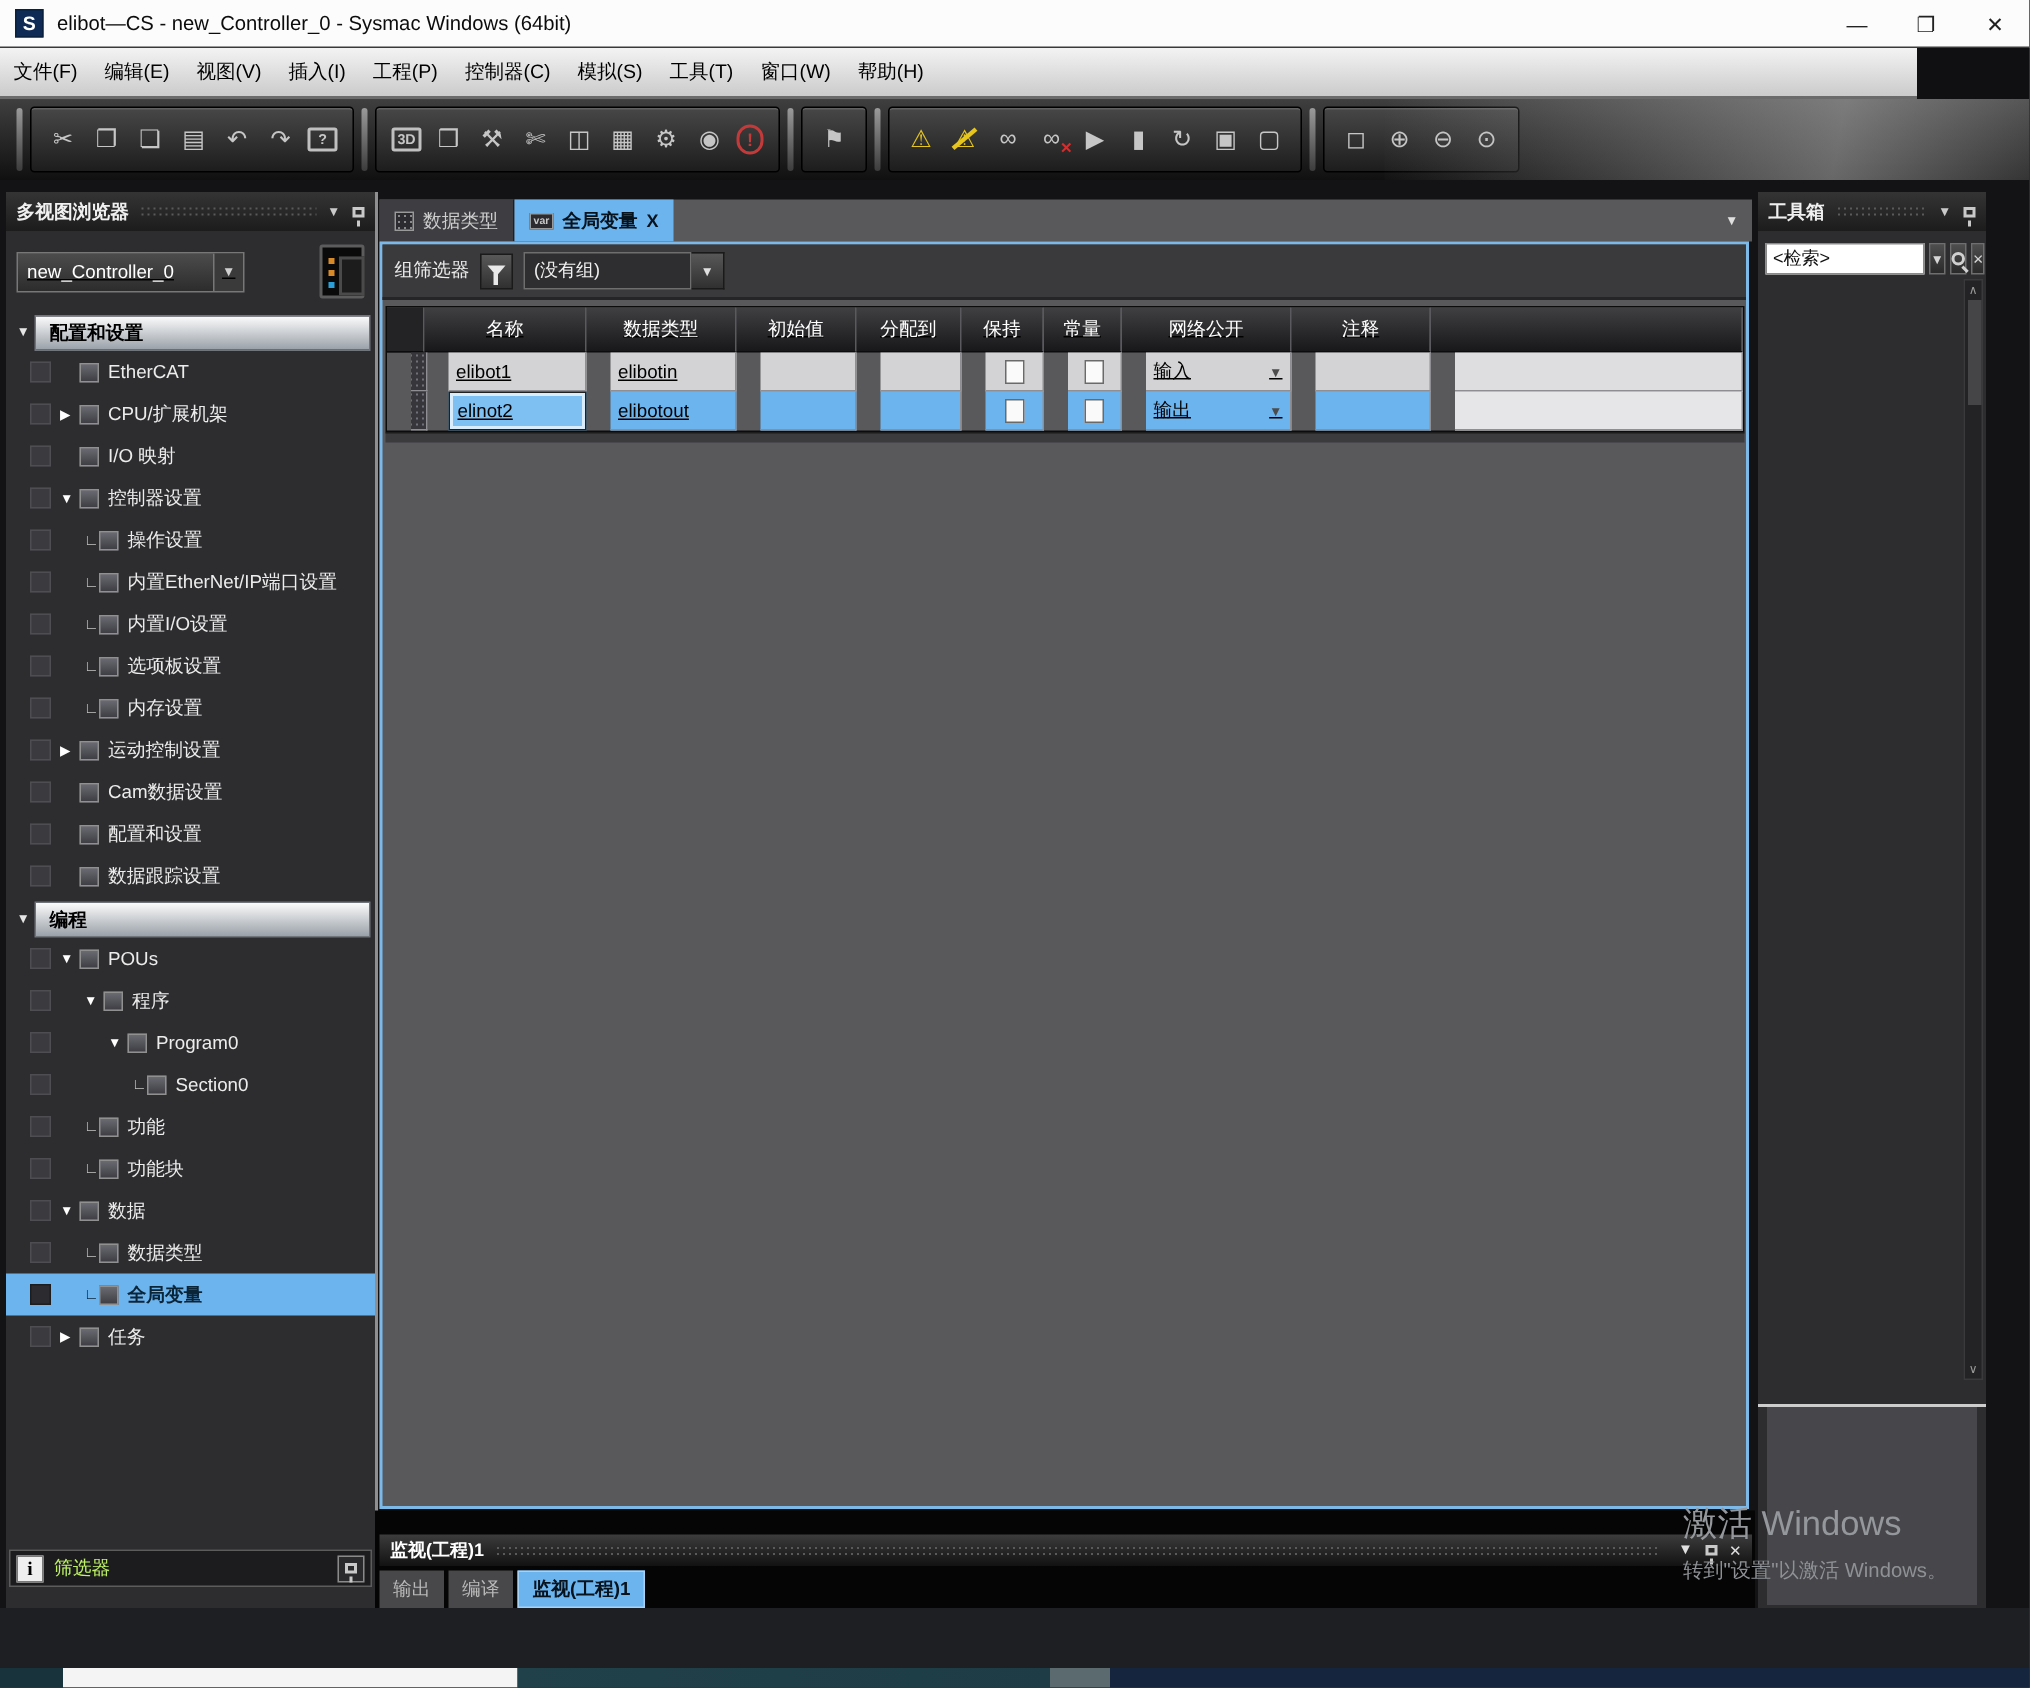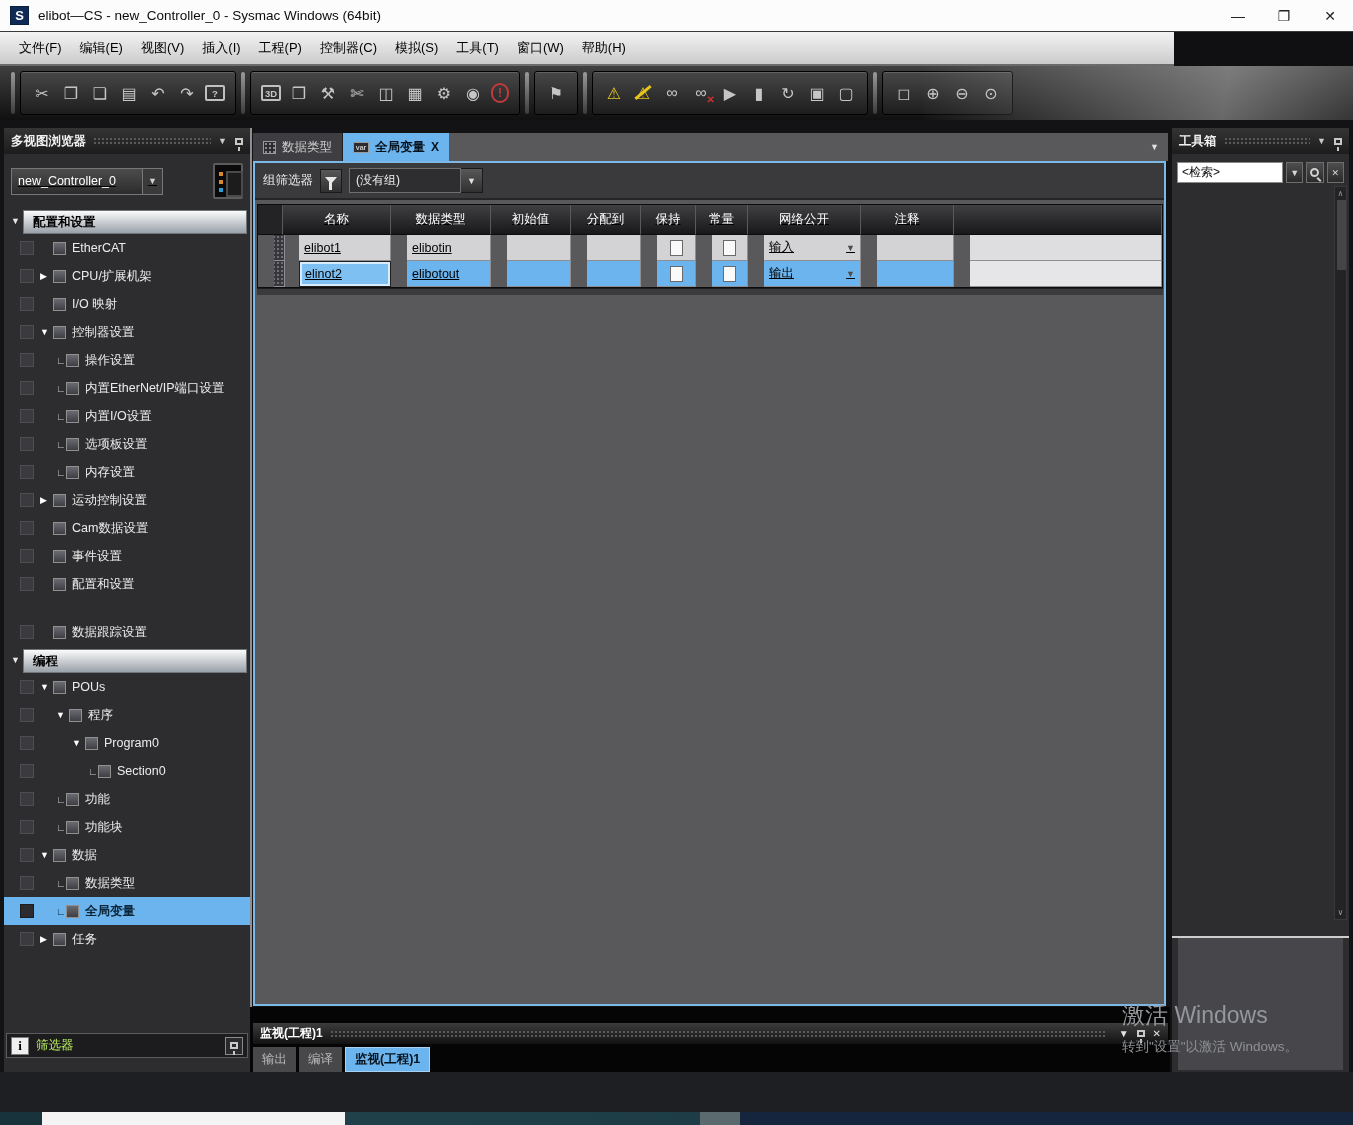--- a/index.html
+++ b/index.html
@@ -10,23 +10,23 @@
   .titlebar { position:absolute; left:0; top:0; width:1353px; height:32px; background:#fcfcfc;
     border-bottom:1px solid #3a3a3a; display:flex; align-items:center; }
   .app-icon { width:19px; height:19px; margin:0 9px 0 10px; background:#0e2a55; color:#fff;
     font-weight:bold; font-size:13px; display:flex; align-items:center; justify-content:center;
     border:1px solid #09203f; }
   .title-text { font-size:13.5px; color:#0c0c0c; }
   .win-controls { margin-left:auto; display:flex; align-items:center; }
   .win-btn { width:46px; text-align:center; font-size:14px; color:#222; line-height:32px; }
 
   
-  .menubar { position:absolute; left:0; top:32px; width:1174px; height:34px;
+  .menubar { position:absolute; left:0; top:32px; width:1278px; height:34px;
     background:linear-gradient(#f3f3f3,#cbcbcb); border-bottom:2px solid #6b6b6b;
-    display:flex; align-items:center; padding-left:10px; }
+    display:flex; align-items:center; }
   .menu-item { font-size:13px; color:#000; padding:3px 9px; }
 
   
   .toolbar { position:absolute; left:0; top:66px; width:1353px; height:54px;
     background:linear-gradient(180deg,#3f3f3f,#101010); display:flex; align-items:center;
     padding-left:6px; overflow:hidden; }
   .toolbar::after { content:""; position:absolute; right:0; top:0; width:430px; height:54px;
     background:linear-gradient(100deg, rgba(160,160,160,0) 0%, rgba(175,175,175,.55) 70%, rgba(120,120,120,.35) 100%);
     pointer-events:none; }
   .tsep { width:4px; height:42px; margin:0 5px; border-radius:2px;
@@ -158,21 +158,21 @@
   .bp-header { position:absolute; left:253px; top:1023px; width:915px; height:21px;
     background:linear-gradient(#3c3c3c,#121212); display:flex; align-items:center; padding:0 7px; }
   .bp-title { color:#fff; font-size:12px; font-weight:bold; white-space:nowrap; }
   .bp-controls { display:flex; align-items:center; gap:8px; color:#e0e0e0; font-size:10px; padding-left:6px; }
   .bp-tabs { position:absolute; left:253px; top:1047px; height:25px; display:flex; gap:3px; }
   .btab { padding:0 9px; display:flex; align-items:center; font-size:12.5px; background:#48484b;
     color:#b9b9b9; }
   .btab.active { background:#6cb4ee; color:#06121c; border:1px solid #a8d2f4; font-weight:bold; }
 
   
-  .toolbox { left:1172px; width:177px; }
+  .toolbox { left:1172px; width:152px; }
   .search-row { display:flex; align-items:center; gap:3px; padding:8px 5px 6px 5px; }
   .search-input { width:106px; height:21px; background:#fff; border:1px solid #8a8a8a; font-size:12px;
     color:#101010; padding:0 4px; font-family:"Liberation Sans",sans-serif; }
   .sq-btn { width:19px; height:21px; background:linear-gradient(#4e4e4e,#2a2a2a); border:1px solid #6e6e6e;
     color:#d6d6d6; font-size:9px; display:flex; align-items:center; justify-content:center; }
   .mag { width:9px; height:9px; border:2px solid #d0d0d0; border-radius:50%; position:relative; }
   .mag::after { content:""; position:absolute; left:6px; top:7px; width:2px; height:5px; background:#d0d0d0;
     transform:rotate(-45deg); }
   .tb-scroll { position:absolute; right:2px; top:58px; width:13px; height:734px; background:#232325;
     border:1px solid #3a3a3c; display:flex; flex-direction:column; justify-content:space-between;
@@ -353,29 +353,23 @@
         <div class="trow" style="padding-left: 36px;">
           <span class="gut"></span>
           <span class="texp"></span>
           <span class="tree-ico"></span>
           <span>Cam数据设置</span>
         </div>
         <div class="trow" style="padding-left: 36px;">
           <span class="gut"></span>
           <span class="texp"></span>
           <span class="tree-ico"></span>
-          <span>事件设置</span>
-        </div>
-        <div class="trow" style="padding-left: 36px;">
-          <span class="gut"></span>
-          <span class="texp"></span>
-          <span class="tree-ico"></span>
           <span>配置和设置</span>
         </div>
-        <div class="trow" style="padding-left: 36px; margin-top: 20px;">
+        <div class="trow" style="padding-left: 36px;">
           <span class="gut"></span>
           <span class="texp"></span>
           <span class="tree-ico"></span>
           <span>数据跟踪设置</span>
         </div>
         <div class="section">
           <span class="section-arrow">▼</span>
           <div class="section-header">
             <span>编程</span>
           </div>

